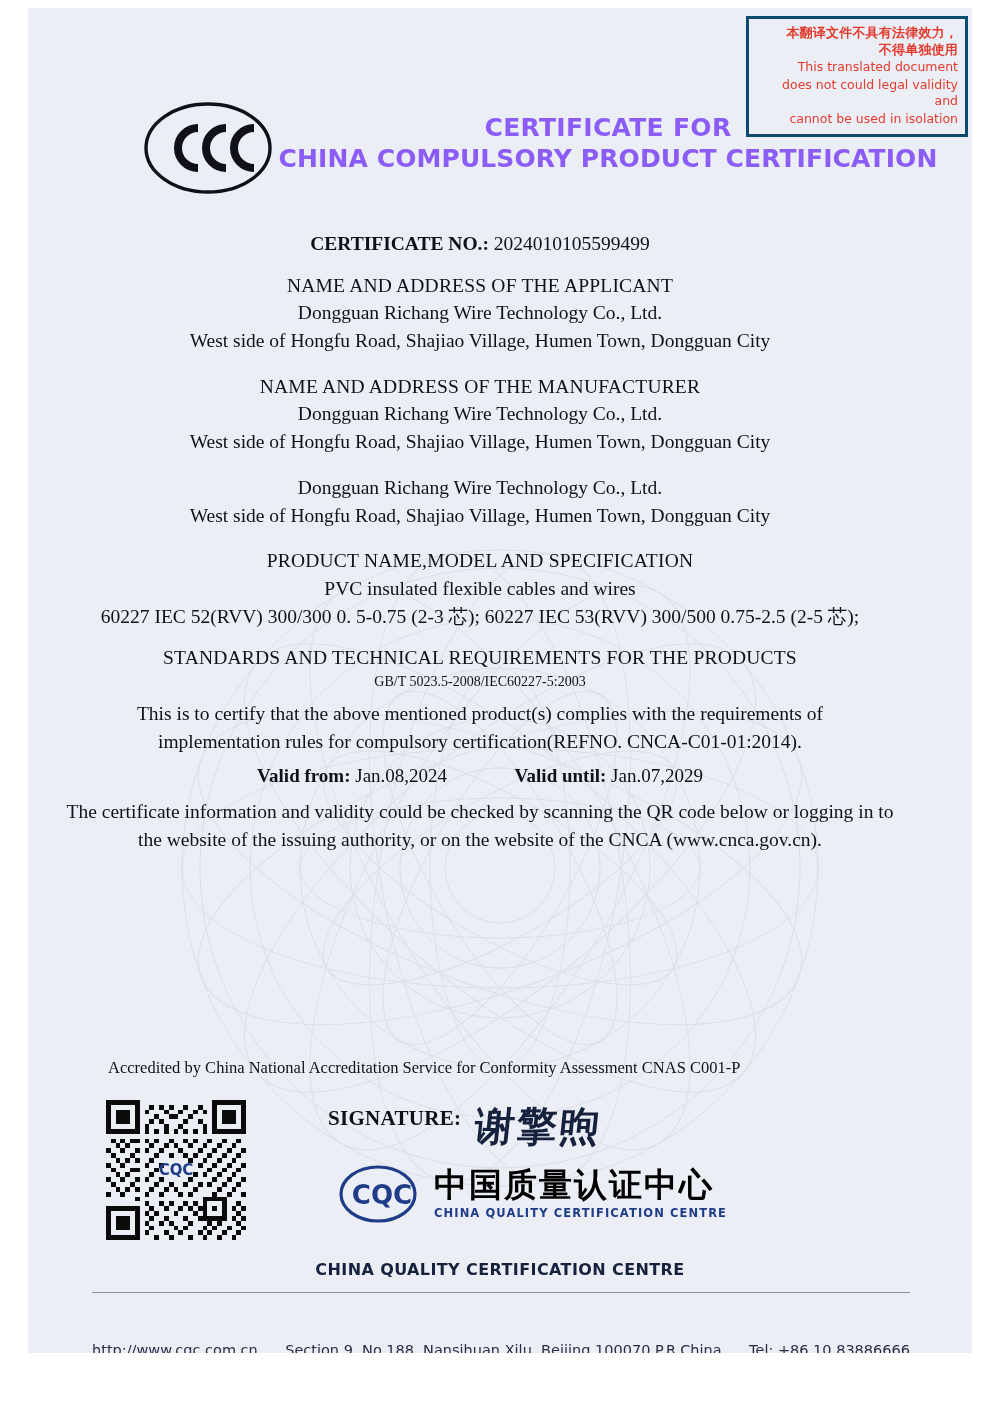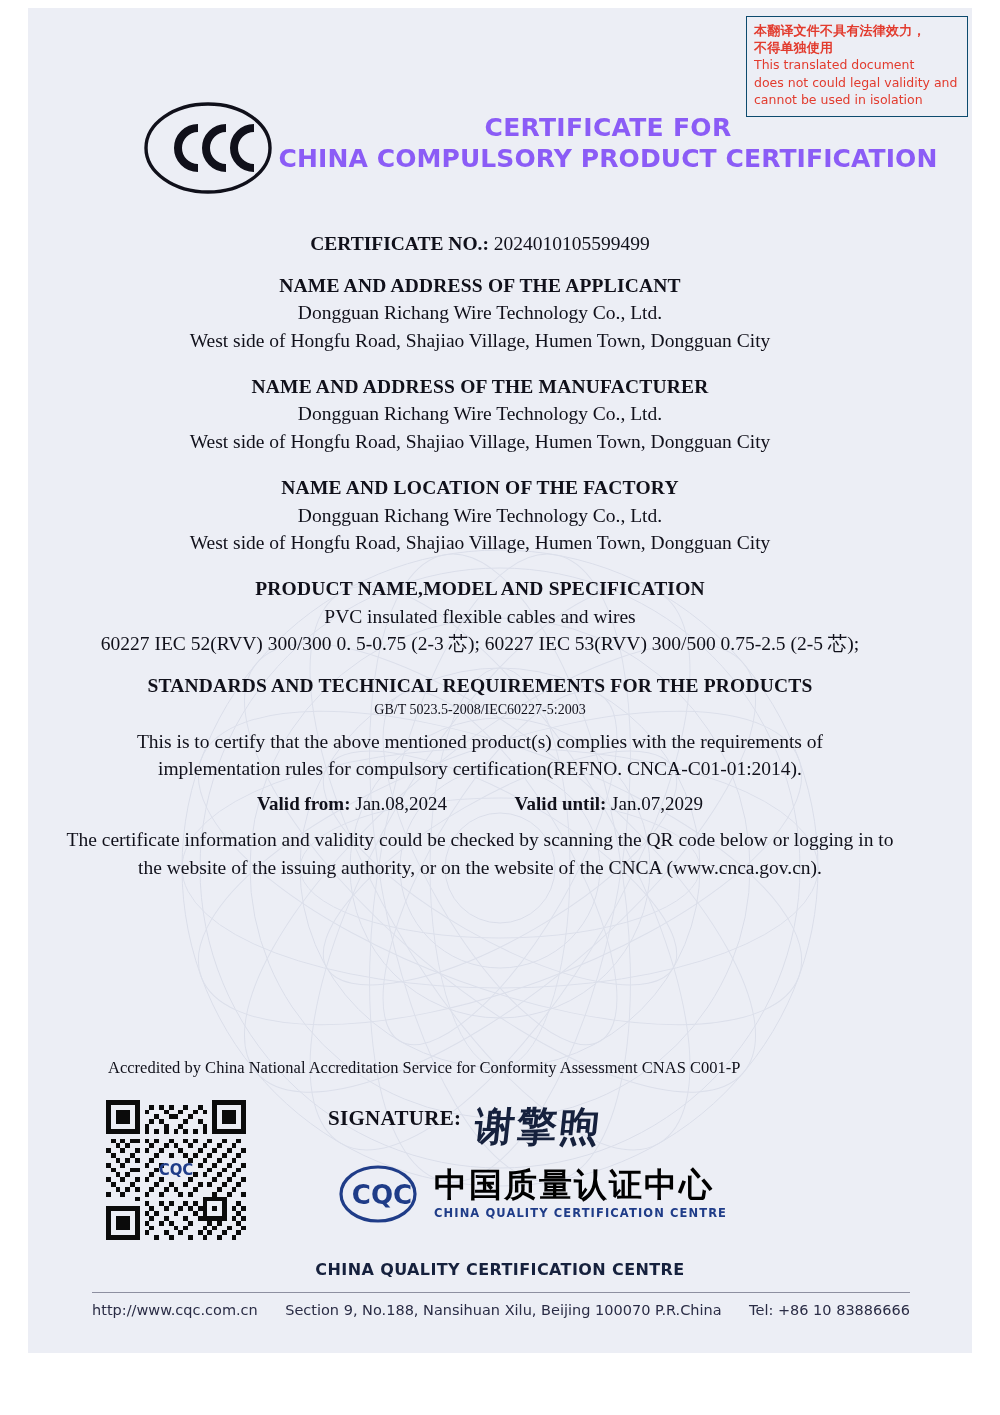--- a/index.html
+++ b/index.html
@@ -38,28 +38,29 @@
     pointer-events: none;
   }
   .watermark svg { display: block; }
 
   
   .disclaimer {
     position: absolute;
     right: 4px;
     top: 8px;
     width: 222px;
-    border: 1px solid #0c4a6e;
+    border: 3px solid #0c4a6e;
     background: #eceef5;
     padding: 5px 7px 7px 7px;
     box-sizing: border-box;
     color: #e23b2e;
     font-family: "DejaVu Sans", sans-serif;
     font-size: 12.5px;
     line-height: 1.32;
+    text-align: right;
   }
   .disclaimer .cn {
     font-weight: bold;
     font-size: 13px;
     letter-spacing: .2px;
   }
   .disclaimer .en {
     margin-top: 1px;
     font-size: 12.5px;
   }
@@ -104,21 +105,21 @@
     color: #10101a;
   }
   .row { line-height: 1.42; }
   .b  { font-weight: bold; }
   .f19 { font-size: 19.5px; }
   .f18 { font-size: 14px; }
   .gap-s { height: 8px; }
   .gap-m { height: 14px; }
   .gap-l { height: 18px; }
   .heading {
-    font-weight: bold;
+    font-weight: normal;
     font-size: 19.5px;
     letter-spacing: .2px;
   }
   .validity {
     font-size: 19px;
   }
   .validity .lbl { font-weight: bold; }
   .validity .spacer { display: inline-block; width: 58px; }
 
   
@@ -215,21 +216,21 @@
     left: 64px;
     top: 1294px;
     width: 818px;
     display: flex;
     justify-content: space-between;
     align-items: center;
     font-family: "DejaVu Sans", sans-serif;
     font-size: 14.5px;
     color: #2a2c45;
   }
-  .footer div { white-space: nowrap; }
+  .footer div { white-space: nowrap; margin-top: 40px; }
 </style>
 </head>
 <body>
 
 <div class="page">
   <div class="cert">
 
     <div class="watermark">
       <svg width="640" height="640" viewBox="0 0 640 640" xmlns="http://www.w3.org/2000/svg">
         <g fill="none" stroke="#c9cede" stroke-width="1">
@@ -301,21 +302,20 @@
       <div class="row heading">NAME AND ADDRESS OF THE APPLICANT</div>
       <div class="row f19">Dongguan Richang Wire Technology Co., Ltd.</div>
       <div class="row f19">West side of Hongfu Road, Shajiao Village, Humen Town, Dongguan City</div>
 
       <div class="gap-l"></div>
       <div class="row heading">NAME AND ADDRESS OF THE MANUFACTURER</div>
       <div class="row f19">Dongguan Richang Wire Technology Co., Ltd.</div>
       <div class="row f19">West side of Hongfu Road, Shajiao Village, Humen Town, Dongguan City</div>
 
       <div class="gap-l"></div>
-      <div class="row heading">NAME AND LOCATION OF THE FACTORY</div>
       <div class="row f19">Dongguan Richang Wire Technology Co., Ltd.</div>
       <div class="row f19">West side of Hongfu Road, Shajiao Village, Humen Town, Dongguan City</div>
 
       <div class="gap-l"></div>
       <div class="row heading">PRODUCT NAME,MODEL AND SPECIFICATION</div>
       <div class="row f19">PVC insulated flexible cables and wires</div>
       <div class="row f19">60227 IEC 52(RVV) 300/300 0. 5-0.75 (2-3 芯);    60227 IEC 53(RVV) 300/500 0.75-2.5 (2-5 芯);</div>
 
       <div class="gap-m"></div>
       <div class="row heading">STANDARDS AND TECHNICAL REQUIREMENTS FOR THE PRODUCTS</div>

